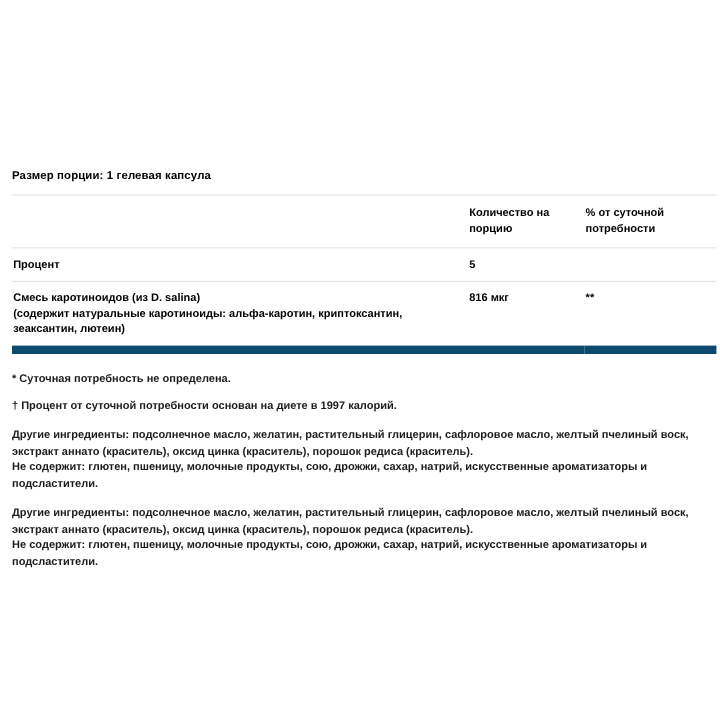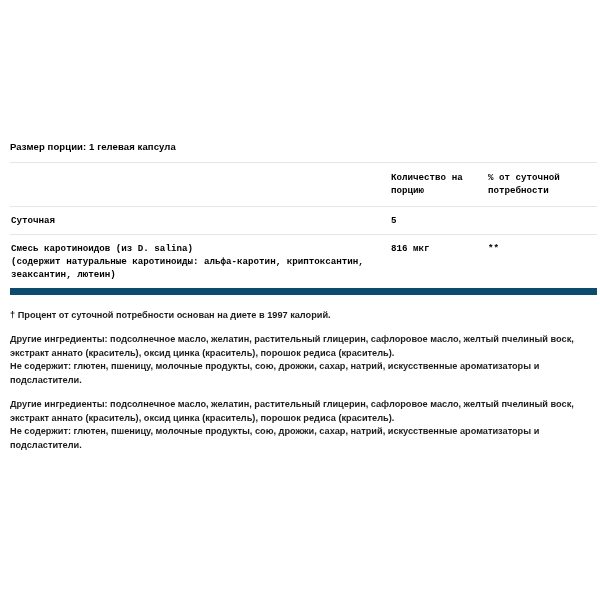--- a/index.html
+++ b/index.html
@@ -34,21 +34,20 @@
     padding-top: 140px;
     letter-spacing: 0.1px;
   }
 
   
   .facts-table {
     width: 580px;
     border-collapse: collapse;
     margin-top: 9px;
     table-layout: fixed;
-    font-family: Liberation Mono, monospace;
   }
   .facts-table td,
   .facts-table th {
     vertical-align: top;
     text-align: left;
     padding: 7px 2px 7px 1px;
     font-size: 9.2px;
     line-height: 13px;
     border-top: 1px solid #e6e6e6;
   }
@@ -115,39 +114,40 @@
     <thead>
       <tr class="head-row">
         <th class="col-name"></th>
         <th class="col-amount">Количество на порцию</th>
         <th class="col-dv">% от суточной потребности</th>
       </tr>
     </thead>
     <tbody>
 
       <tr>
-        <td class="col-name">Суточная</td>
+        <td class="col-name">Процент</td>
         <td class="col-amount">5</td>
         <td class="col-dv"></td>
       </tr>
 
 
       <tr class="last-row">
         <td class="col-name">
           <span>Смесь каротиноидов (из D. salina)</span>
           <span class="nutrient-sub">(содержит натуральные каротиноиды: альфа-каротин, криптоксантин, зеаксантин, лютеин)</span>
         </td>
         <td class="col-amount amount-tall">816 мкг</td>
         <td class="col-dv amount-tall">**</td>
       </tr>
 
     </tbody>
   </table>
 
   <div class="footnotes">
+    <div class="footnote">* Суточная потребность не определена.</div>
     <div class="footnote">† Процент от суточной потребности основан на диете в 1997 калорий.</div>
   </div>
 
   <div class="ingredients-block">
     <p>Другие ингредиенты: подсолнечное масло, желатин, растительный глицерин, сафлоровое масло, желтый пчелиный воск, экстракт аннато (краситель), оксид цинка (краситель), порошок редиса (краситель).</p>
     <p>Не содержит: глютен, пшеницу, молочные продукты, сою, дрожжи, сахар, натрий, искусственные ароматизаторы и подсластители.</p>
   </div>
 
   <div class="ingredients-block">
     <p>Другие ингредиенты: подсолнечное масло, желатин, растительный глицерин, сафлоровое масло, желтый пчелиный воск, экстракт аннато (краситель), оксид цинка (краситель), порошок редиса (краситель).</p>

